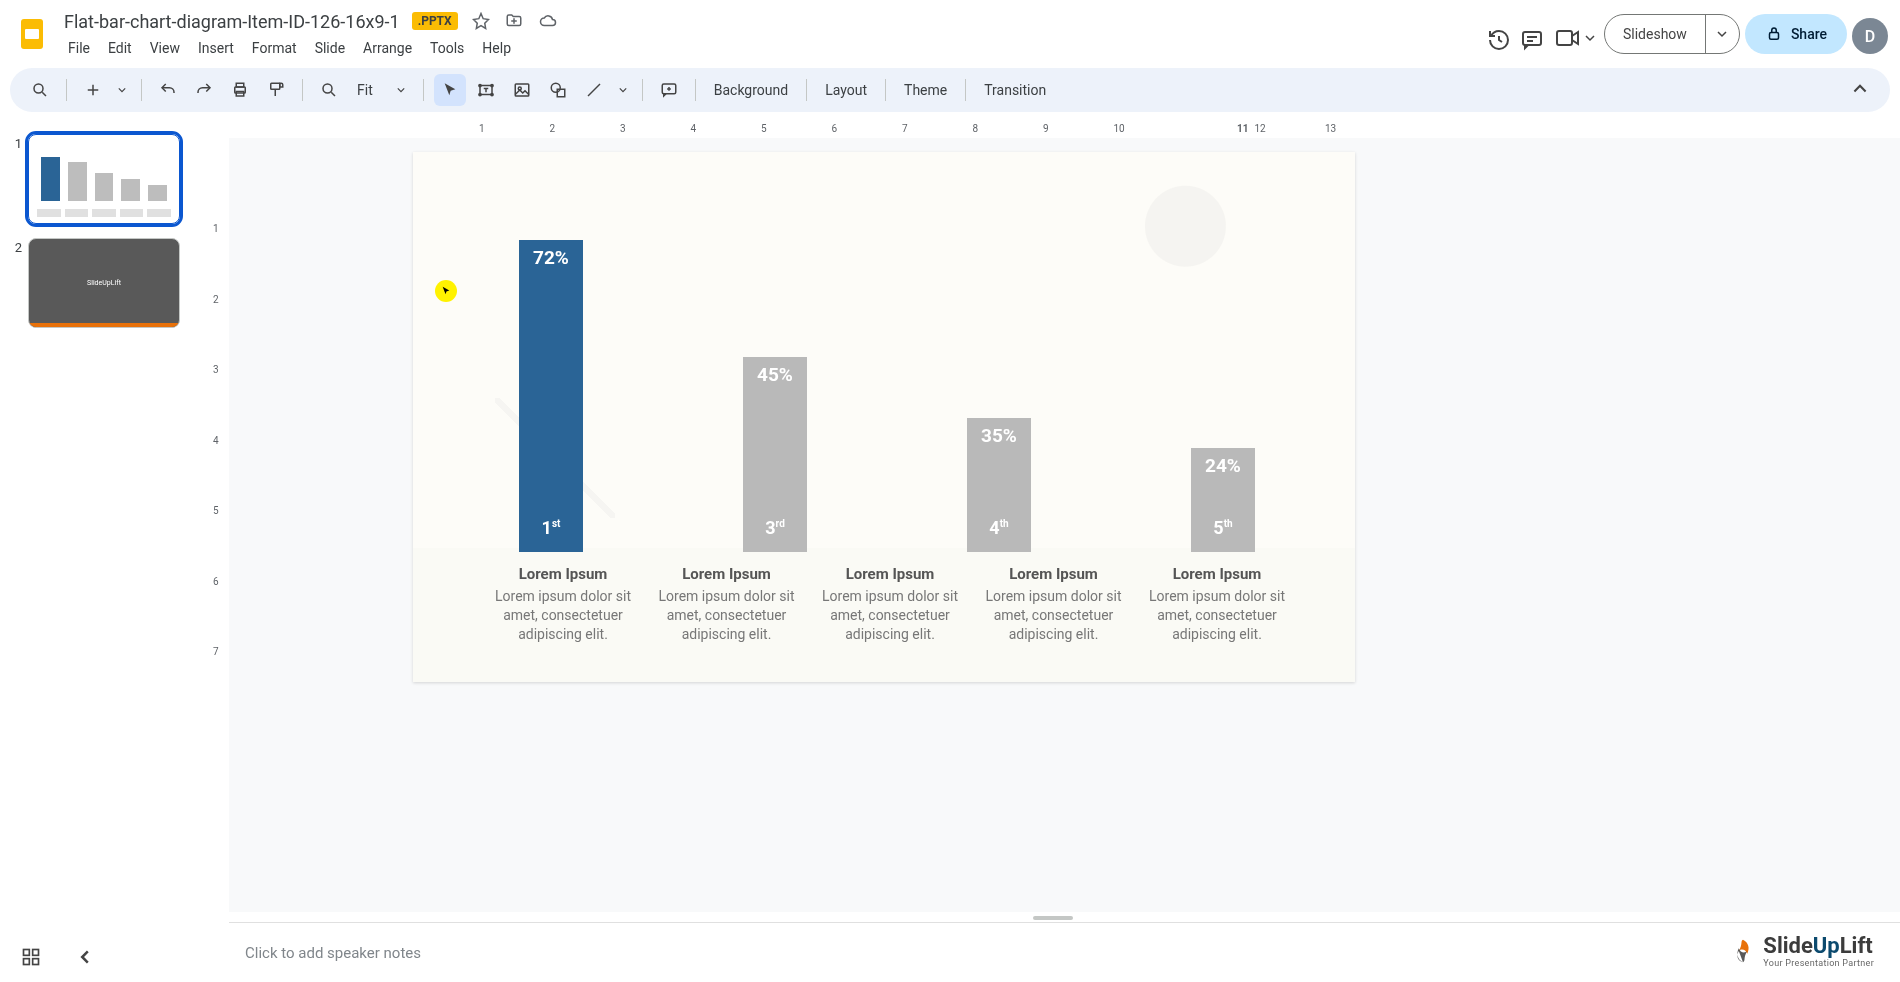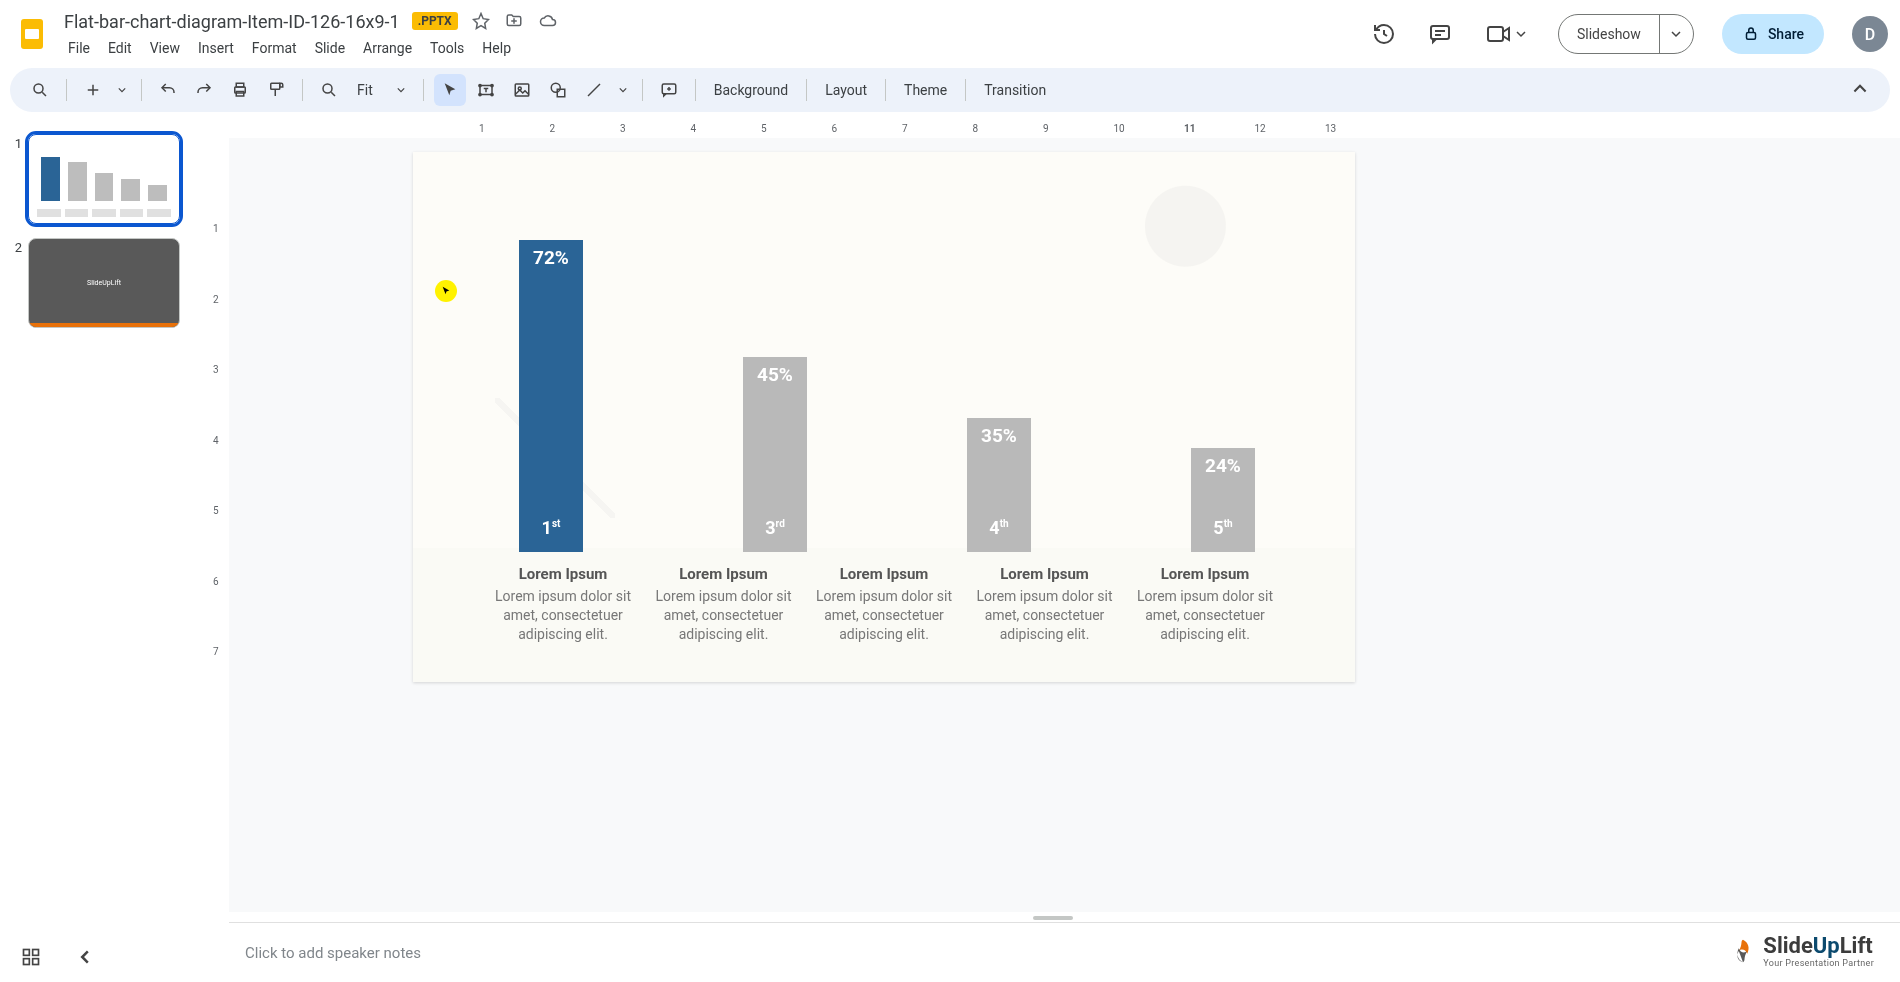--- a/index.html
+++ b/index.html
@@ -11,21 +11,21 @@
 .app-logo svg { width: 36px; height: 36px; }
 .title-area { display:flex; flex-direction:column; flex:1; }
 .title-row { display:flex; align-items:center; gap:8px; }
 .doc-title { font-size: 18px; color:#3c4043; padding:2px 4px; }
 .pptx-badge { background:#fbbc04; color:#3c4043; font-size:12px; font-weight:700; padding:2px 6px; border-radius:3px; }
 .title-icons { display:flex; gap:14px; color:#5f6368; margin-left:6px;}
 .title-icons span { cursor:pointer; font-size:18px; display:flex; align-items:center;}
 .menu-bar { display:flex; gap:2px; margin-top:2px;}
 .menu-bar span { font-size:14px; color:#3c4043; padding:4px 8px; border-radius:4px; cursor:pointer;}
 
-.header-right { display:flex; align-items:center; gap:28px; margin-left:auto; color:#444;}
+.header-right { display:flex; align-items:flex-end; gap:5px; margin-left:auto; color:#444;}
 .hr-icon { width:28px; height:28px; display:flex; align-items:center; justify-content:center; cursor:pointer; border-radius:50%;}
 .meet-btn { display:flex; align-items:center; gap:4px; border:none; background:none; cursor:pointer; padding:6px 4px;}
 .slideshow-split { display:flex; border:1px solid #747775; border-radius:20px; overflow:hidden; height:40px;}
 .slideshow-main { padding:0 18px; display:flex; align-items:center; font-size:14px; color:#444; cursor:pointer;}
 .slideshow-drop { border-left:1px solid #747775; width:34px; display:flex; align-items:center; justify-content:center; cursor:pointer;}
 .share-btn { display:flex; align-items:center; gap:8px; background:#c2e7ff; color:#001d35; border:none; border-radius:20px; height:40px; padding:0 20px; font-size:14px; font-weight:500; cursor:pointer;}
 .avatar { width:36px; height:36px; border-radius:50%; background:#7b8794; color:#fff; display:flex; align-items:center; justify-content:center; font-weight:500;}
 
 
 .toolbar { display:flex; align-items:center; gap:4px; margin:6px 10px 10px 10px; background:#edf2fa; border-radius:28px; height:44px; padding:0 14px; position:relative;}
@@ -64,21 +64,21 @@
 .slide { position:absolute; top:14px; left:184px; width:942px; height:530px; background:#fdfcf8; box-shadow:0 1px 3px rgba(0,0,0,.15);}
 .slide-bg-deco{position:absolute; inset:0; opacity:.06; background:
   radial-gradient(circle at 82% 14%, #888 0 40px, transparent 41px),
   linear-gradient(45deg, transparent 48%, #999 48% 52%, transparent 52%) 10% 60%/120px 120px no-repeat;}
 .bars-wrap { position:absolute; top:80px; left:106px; right:100px; bottom:130px; display:flex; align-items:flex-end; justify-content:space-between;}
 .bar-col { width:64px; display:flex; flex-direction:column; align-items:center;}
 .bar { width:64px; position:relative; display:flex; flex-direction:column; align-items:center; justify-content:space-between; color:#fff;}
 .bar .pct{font-weight:700; font-size:19px; padding-top:6px;}
 .bar .ord{font-weight:700; font-size:18px; padding-bottom:14px;}
 .bar .ord sup{font-size:10px;}
-.labels-wrap{position:absolute; left:70px; right:70px; bottom:38px; display:flex; justify-content:space-between;}
+.labels-wrap{position:absolute; left:70px; right:58px; bottom:38px; display:flex; justify-content:space-between;}
 .label-col{width:160px; text-align:center;}
 .label-title{font-weight:700; font-size:15px; color:#555;}
 .label-desc{font-size:14px; color:#777; line-height:1.35; margin-top:4px;}
 .slide-foot{position:absolute; bottom:0; left:0; right:0; height:134px; background:rgba(248,248,244,.6);}
 .cursor-dot { position:absolute; top:128px; left:22px; width:22px; height:22px; border-radius:50%; background:#fff200; display:flex; align-items:center; justify-content:center; font-size:11px;}
 
 .resize-handle{position:absolute; bottom:62px; left:50%; transform:translateX(-50%); width:40px; height:4px; background:#c4c7c5; border-radius:2px; cursor:row-resize;}
 .notes-bar { position:absolute; bottom:0; left:24px; right:0; height:60px; border-top:1px solid #e0e0e0; background:#fff; display:flex; align-items:center; padding-left:16px;}
 .notes-placeholder{color:#80868b; font-size:15px;}
 
@@ -340,21 +340,21 @@
           <span class="tick" style="left: 250px;">1</span>
           <span class="tick" style="left: 320.5px;">2</span>
           <span class="tick" style="left: 391px;">3</span>
           <span class="tick" style="left: 461.5px;">4</span>
           <span class="tick" style="left: 532px;">5</span>
           <span class="tick" style="left: 602.5px;">6</span>
           <span class="tick" style="left: 673px;">7</span>
           <span class="tick" style="left: 743.5px;">8</span>
           <span class="tick" style="left: 814px;">9</span>
           <span class="tick" style="left: 884.5px;">10</span>
-          <span class="tick" style="left: 955px; font-weight: bold;">11</span>
+          <span class="tick" style="left: 1008px; font-weight: bold;">11</span>
           <span class="tick" style="left: 1025.5px;">12</span>
           <span class="tick" style="left: 1096px;">13</span>
         </div>
       </div>
     <div class="ruler-v" id="ruler-v-ticks">
         <span class="tick" style="top: 85px;">1</span>
         <span class="tick" style="top: 155.5px;">2</span>
         <span class="tick" style="top: 226px;">3</span>
         <span class="tick" style="top: 296.5px;">4</span>
         <span class="tick" style="top: 367px;">5</span>

